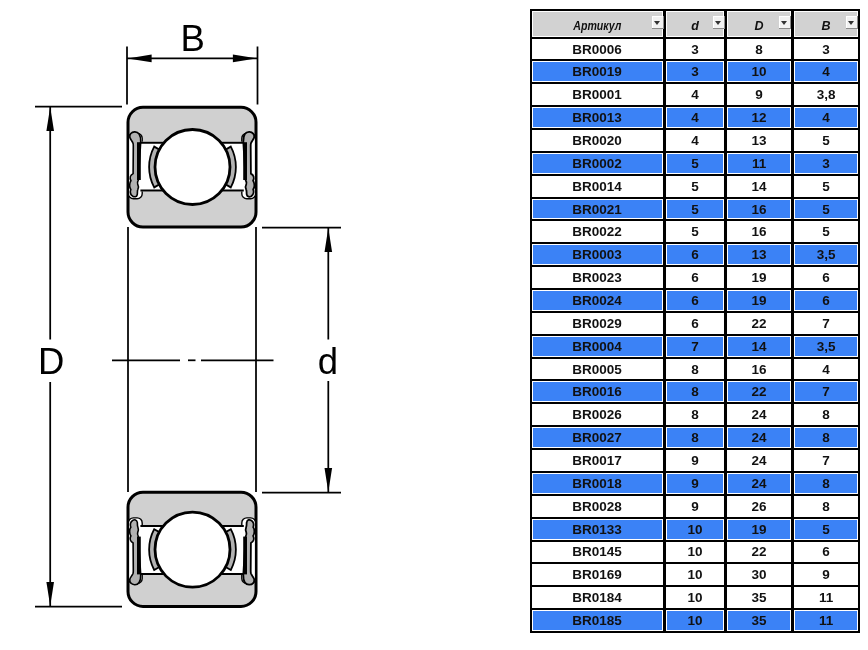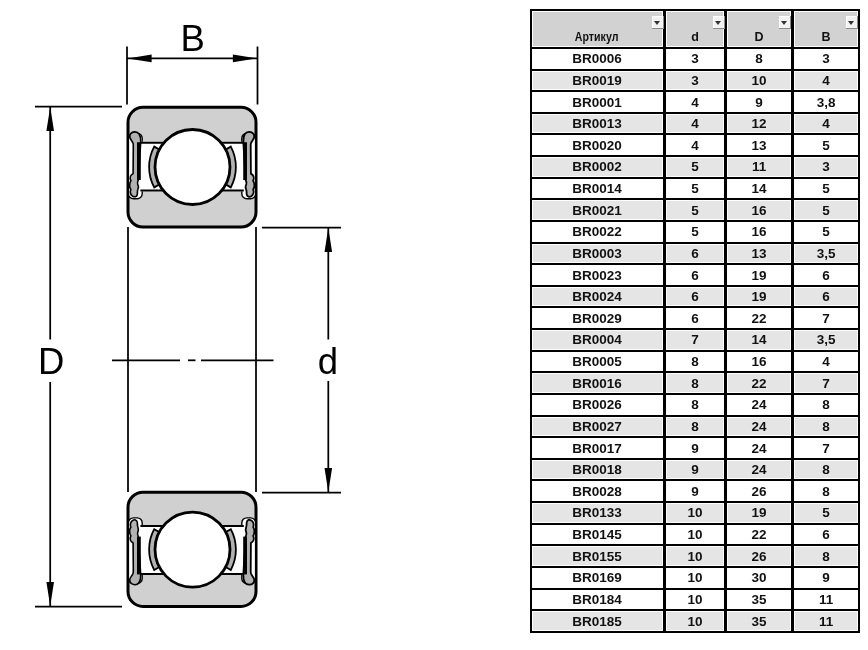--- a/index.html
+++ b/index.html
@@ -1,22 +1,22 @@
 <!DOCTYPE html>
 <html><head><meta charset="utf-8">
 <style>
 html,body{margin:0;padding:0;background:#fff;}
 .wrap{position:relative;width:868px;height:650px;overflow:hidden;font-family:"Liberation Sans",sans-serif;}
 svg.diag{position:absolute;left:0;top:0;}
 table{position:absolute;left:529.5px;top:9.2px;border-collapse:collapse;table-layout:fixed;width:329px;height:624px;}
 td{border:2px solid #000;padding:0;text-align:center;vertical-align:middle;
    font:bold 13.5px "Liberation Sans",sans-serif;color:#111;height:18.1px;}
 td+td{border-left-width:3px;}
-tr.g td{background:#e5e5e5;box-shadow:inset 0 0 0 1px #fff;}
-tr.h td{background:#d2d2d2;box-shadow:inset 0 0 0 1px #fff;font-size:12.5px;padding-top:15px;}
+tr.g td{background:#3b82f6;box-shadow:inset 0 0 0 1px #fff;}
+tr.h td{background:#d2d2d2;box-shadow:inset 0 0 0 1px #fff;font-style:italic;font-size:12.5px;padding-top:4px;}
 tr.h td span{display:inline-block;transform:scaleX(0.85);}
 .btn{position:absolute;width:12px;height:13px;background:#f2f2f2;
   box-shadow:inset -1px -1px 0 #8a8a8a, inset 1px 1px 0 #ffffff;z-index:5;}
 .btn i{position:absolute;left:2.5px;top:4.5px;width:0;height:0;
   border-left:3.5px solid transparent;border-right:3.5px solid transparent;border-top:4.5px solid #333;}
 </style></head>
 <body>
 <div class="wrap">
 <svg class="diag" width="530" height="650" viewBox="0 0 530 650">
   <g stroke="#000" fill="none" stroke-width="1.75">
@@ -240,26 +240,20 @@
           <td>10</td>
           <td>19</td>
           <td>5</td>
         </tr>
 <tr>
           <td>BR0145</td>
           <td>10</td>
           <td>22</td>
           <td>6</td>
         </tr>
-<tr class="g">
-          <td>BR0155</td>
-          <td>10</td>
-          <td>26</td>
-          <td>8</td>
-        </tr>
 <tr>
           <td>BR0169</td>
           <td>10</td>
           <td>30</td>
           <td>9</td>
         </tr>
 <tr>
           <td>BR0184</td>
           <td>10</td>
           <td>35</td>

